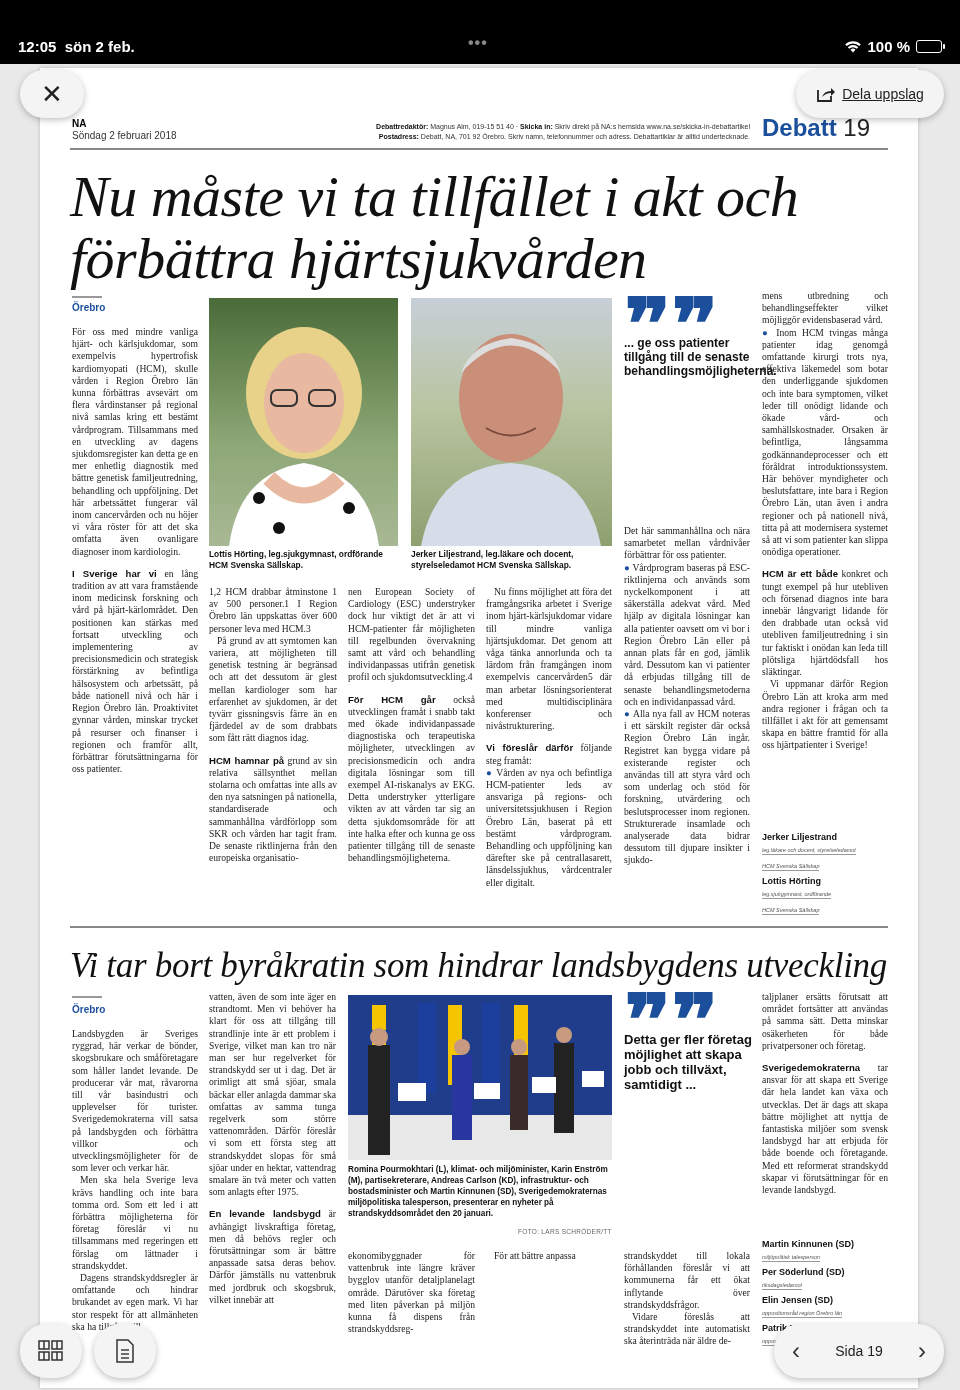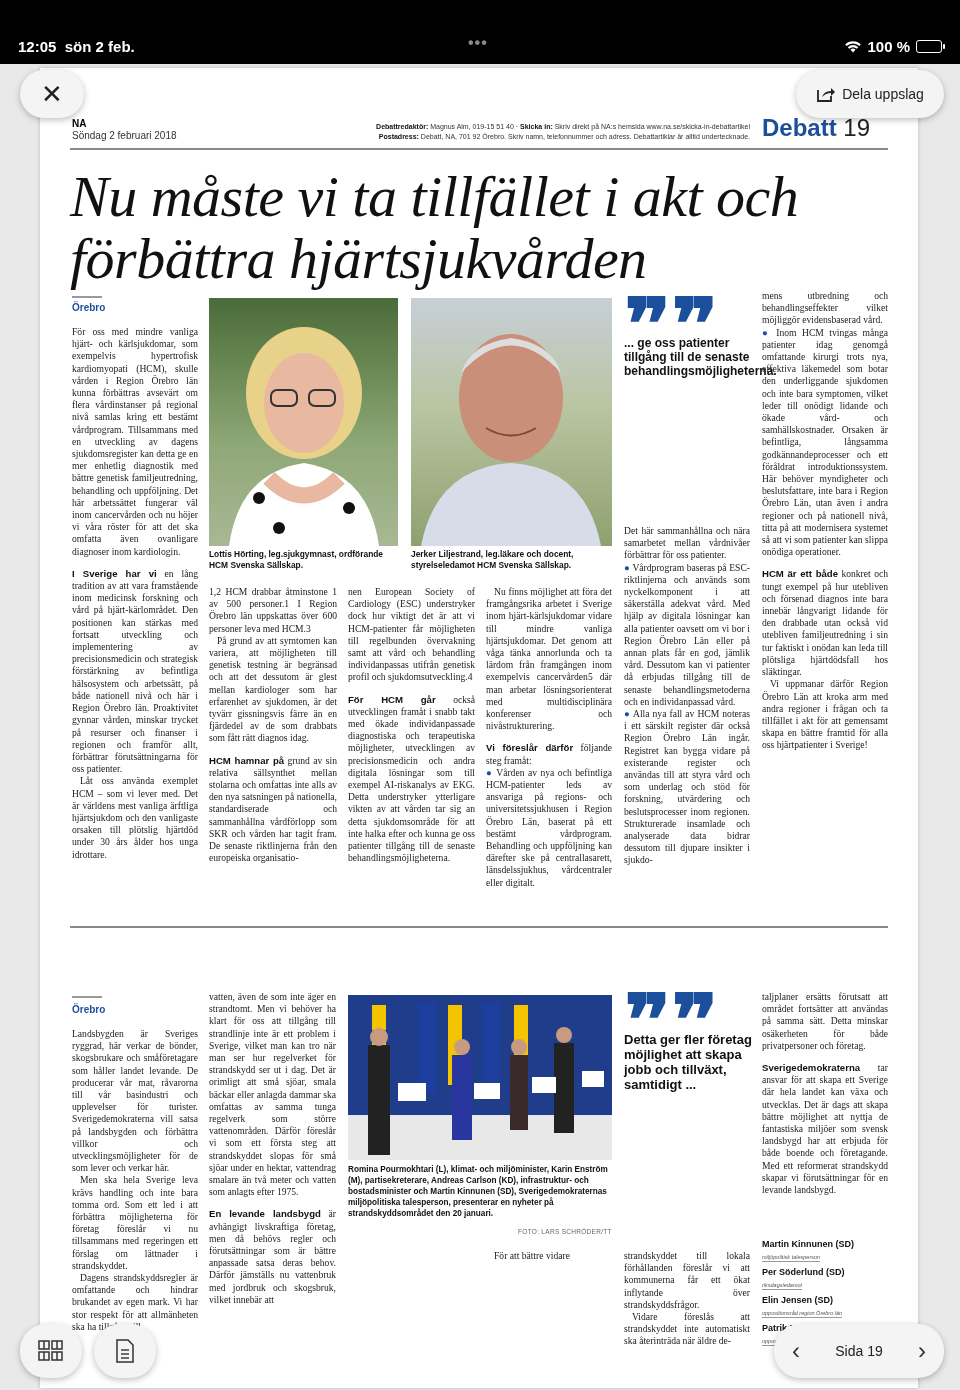--- a/index.html
+++ b/index.html
@@ -10,21 +10,21 @@
 .statusbar .time{position:absolute;left:18px;top:10px;}
 .statusbar .dots{position:absolute;left:468px;top:6px;color:#888;font-size:16px;letter-spacing:1px;}
 .statusbar .right{position:absolute;right:18px;top:10px;display:flex;align-items:center;gap:6px;}
 .battery{width:26px;height:13px;border:1.5px solid #fff;border-radius:3px;padding:1px;position:relative}
 .battery .fill{width:100%;height:100%;background:#fff;border-radius:1px}
 .battery:after{content:"";position:absolute;right:-4px;top:3px;width:2px;height:5px;background:#fff;border-radius:1px}
 .page{position:absolute;left:40px;top:40px;width:878px;height:1320px;background:#fff;box-shadow:0 0 4px rgba(0,0,0,.2);padding-left:22px;}
 .float-btn{position:absolute;background:#f4f4f4;border-radius:26px;box-shadow:0 2px 6px rgba(0,0,0,.25);display:flex;align-items:center;justify-content:center;color:#222;z-index:5}
 .close-btn{left:20px;top:42px;width:64px;height:48px;font-size:26px;}
 .share-btn{left:796px;top:42px;width:148px;height:48px;font-size:14px;gap:6px}
-.share-btn .lbl{}
+.share-btn .lbl{text-decoration:underline}
 .grid-btn{left:20px;top:1296px;width:62px;height:54px}
 .doc-btn{left:94px;top:1296px;width:62px;height:54px}
 .pager{left:774px;top:1296px;width:170px;height:54px;justify-content:space-between;padding:0 18px;font-size:14px}
 .pager .arr{font-size:24px;font-weight:300;color:#333;cursor:pointer}
 .homebar{position:absolute;left:320px;top:1372px;width:320px;height:7px;background:#000;border-radius:4px;}
 .bottom-black{position:absolute;left:0;top:1384px;width:960px;height:6px;background:#000}
 
 
 .hdr-na{position:absolute;left:32px;top:50px;font-size:10px;font-weight:bold;}
 .hdr-date{position:absolute;left:32px;top:62px;font-size:10px;color:#333;}
@@ -83,21 +83,20 @@
     <div class="hdr-sec"><span style="color:#1b4f9c;font-weight:bold">Debatt</span> <span>19</span></div>
     <div class="hdr-rule"></div>
 
     <div class="headline">Nu måste vi ta tillfället i akt och förbättra hjärtsjukvården</div>
     <div class="short-rule" style="left:32px;top:228px"></div>
     <div class="loc" style="left:32px;top:234px">Örebro</div>
 
     <div class="col" style="left:32px;top:258px;width:126px">
       <p>För oss med mindre vanliga hjärt- och kärlsjukdomar, som exempelvis hypertrofisk kardiomyopati (HCM), skulle vården i Region Örebro län kunna förbättras avsevärt om flera vårdinstanser på regional nivå samlas kring ett bestämt vårdprogram. Tillsammans med en utveckling av dagens sjukdomsregister kan detta ge en mer enhetlig diagnostik med bättre genetisk familjeutredning, behandling och uppföljning. Det här arbetssättet fungerar väl inom cancervården och nu höjer vi våra röster för att det ska omfatta även ovanligare diagnoser inom kardiologin.</p>
       <p class="gap"><b>I Sverige har vi</b><span> en lång tradition av att vara framstående inom medicinsk forskning och vård på hjärt-kärlområdet. Den positionen kan stärkas med fortsatt utveckling och implementering av precisionsmedicin och strategisk förstärkning av befintliga hälsosystem och arbetssätt, på både nationell nivå och här i Region Örebro län. Proaktivitet gynnar vården, minskar trycket på resurser och finanser i regionen och framför allt, förbättrar förutsättningarna för oss patienter.</span></p>
-      <p class="ind">Låt oss använda exemplet HCM – som vi lever med. Det är världens mest vanliga ärftliga hjärtsjukdom och den vanligaste orsaken till plötslig hjärtdöd under 30 års ålder hos unga idrottare.</p>
     </div>
 
     <div class="photo" style="left:169px;top:230px;width:189px;height:248px;background:linear-gradient(180deg,#4a6b3a 0%,#6b8a55 30%,#8fa878 60%,#a8b894 100%)">
       <svg width="189" height="248" viewBox="0 0 189 248">
           <ellipse cx="95" cy="95" rx="58" ry="66" fill="#e8d28a"></ellipse>
           <ellipse cx="95" cy="105" rx="40" ry="50" fill="#e8b8a0"></ellipse>
           <rect x="62" y="92" width="26" height="16" rx="6" fill="none" stroke="#333" stroke-width="2"></rect>
           <rect x="100" y="92" width="26" height="16" rx="6" fill="none" stroke="#333" stroke-width="2"></rect>
           <path d="M20 248 Q30 175 95 165 Q160 175 170 248Z" fill="#fff"></path>
           <circle cx="50" cy="200" r="6" fill="#111"></circle>
@@ -140,23 +139,32 @@
       <p>Det här sammanhållna och nära samarbetet mellan vårdnivåer förbättrar för oss patienter.</p>
       <p><span class="dot">● </span><span>Vårdprogram baseras på ESC-riktlinjerna och används som nyckelkomponent i att säkerställa adekvat vård. Med hjälp av digitala lösningar kan alla patienter oavsett om vi bor i Region Örebro Län eller på annan plats får en god, jämlik vård. Dessutom kan vi patienter då erbjudas tillgång till de senaste behandlingsmetoderna och en individanpassad vård.</span></p>
       <p><span class="dot">● </span><span>Alla nya fall av HCM noteras i ett särskilt register där också Region Örebro Län ingår. Registret kan bygga vidare på existerande register och användas till att styra vård och som underlag och stöd för forskning, utvärdering och beslutsprocesser inom regionen. Strukturerade insamlade och analyserade data bidrar dessutom till djupare insikter i sjukdo-</span></p>
     </div>
     <div class="col" style="left:722px;top:222px;width:126px">
       <p>mens utbredning och behandlingseffekter vilket möjliggör evidensbaserad vård.</p>
       <p><span class="dot">● </span><span>Inom HCM tvingas många patienter idag genomgå omfattande kirurgi trots nya, effektiva läkemedel som botar den underliggande sjukdomen och inte bara symptomen, vilket leder till onödigt lidande och ökade vård- och samhällskostnader. Orsaken är befintliga, långsamma godkännandeprocesser och ett föråldrat introduktionssystem. Här behöver myndigheter och beslutsfattare, inte bara i Region Örebro Län, utan även i andra regioner och på nationell nivå, titta på att modernisera systemet så att vi som patienter kan slippa onödiga operationer.</span></p>
       <p class="gap"><b>HCM är ett både</b><span> konkret och tungt exempel på hur utebliven och försenad diagnos inte bara innebär långvarigt lidande för den drabbade utan också vid utebliven familjeutredning i sin tur faktiskt i onödan kan leda till plötsliga hjärtdödsfall hos släktingar.</span></p>
       <p class="ind">Vi uppmanar därför Region Örebro Län att kroka arm med andra regioner i frågan och ta tillfället i akt för att gemensamt skapa en bättre framtid för alla oss hjärtpatienter i Sverige!</p>
     </div>
+    <div class="sig" style="left:722px;top:763px;width:130px">
+      <div class="n">Jerker Liljestrand</div>
+      <div class="r">leg.läkare och docent, styrelseledamot</div><br>
+      <div class="r">HCM Svenska Sällskap</div>
+      <div class="n">Lottis Hörting</div>
+      <div class="r">leg.sjukgymnast, ordförande</div><br>
+      <div class="r">HCM Svenska Sällskap</div>
+    </div>
 
     <div class="section-rule"></div>
 
+    <div class="headline2">Vi tar bort byråkratin som hindrar landsbygdens utveckling</div>
     <div class="short-rule" style="left:32px;top:928px"></div>
     <div class="loc" style="left:32px;top:936px">Örebro</div>
 
     <div class="col" style="left:32px;top:960px;width:126px">
       <p>Landsbygden är Sveriges ryggrad, här verkar de bönder, skogsbrukare och småföretagare som håller landet levande. De producerar vår mat, råvarorna till vår basindustri och upplevelser för turister. Sverigedemokraterna vill satsa på landsbygden och förbättra villkor och utvecklingsmöjligheter för de som lever och verkar här.</p>
       <p class="ind">Men ska hela Sverige leva krävs handling och inte bara tomma ord. Som ett led i att förbättra möjligheterna för företag föreslår vi nu tillsammans med regeringen ett förslag om lättnader i strandskyddet.</p>
       <p class="ind">Dagens strandskyddsregler är omfattande och hindrar brukandet av egen mark. Vi har stor respekt för att allmänheten ska ha tillgång till</p>
     </div>
     <div class="col" style="left:169px;top:923px;width:127px;height:340px;overflow:hidden">
       <p>vatten, även de som inte äger en strandtomt. Men vi behöver ha klart för oss att tillgång till strandlinje inte är ett problem i Sverige, vilket man kan tro när man ser hur regelverket för strandskydd ser ut i dag. Det är orimligt att små sjöar, smala bäckar eller anlagda dammar ska omfattas av samma tunga regelverk som större vattenområden. Därför föreslår vi som ett första steg att strandskyddet slopas för små sjöar under en hektar, vattendrag smalare än två meter och vatten som anlagts efter 1975.</p>
@@ -182,22 +190,25 @@
           <circle cx="216" cy="40" r="8" fill="#c89a80"></circle>
         <rect x="50" y="88" width="28" height="18" fill="#fff"></rect>
           <rect x="126" y="88" width="26" height="16" fill="#fff"></rect>
           <rect x="184" y="82" width="24" height="16" fill="#fff"></rect>
           <rect x="234" y="76" width="22" height="16" fill="#fff"></rect>
       </svg>
     </div>
     <div class="cap" style="left:308px;top:1096px;width:270px;font-size:8.2px">Romina Pourmokhtari (L), klimat- och miljöminister, Karin Enström (M), partisekreterare, Andreas Carlson (KD), infrastruktur- och bostadsminister och Martin Kinnunen (SD), Sverigedemokraternas miljöpolitiska talesperson, presenterar en nyheter på strandskyddsområdet den 20 januari.</div>
     <div class="credit" style="left:478px;top:1160px">FOTO: LARS SCHRÖDER/TT</div>
 
+    <div class="col" style="left:308px;top:1182px;width:127px">
+      <p>ekonomibyggnader för vattenbruk inte längre kräver bygglov utanför detaljplanelagt område. Därutöver ska företag med liten påverkan på miljön kunna få dispens från strandskyddsreg-</p>
+    </div>
     <div class="col" style="left:446px;top:1182px;width:126px">
-      <p class="ind">För att bättre vidare</p>
+      <p class="ind">För att bättre anpassa</p>
     </div>
 
     <div class="quote-mark" style="left:584px;top:924px">❞❞</div>
     <div class="pull2" style="left:584px;top:964px;width:130px">Detta ger fler företag möjlighet att skapa jobb och tillväxt, samtidigt ...</div>
 
     <div class="col" style="left:722px;top:923px;width:126px">
       <p>taljplaner ersätts förutsatt att området fortsätter att användas på samma sätt. Detta minskar osäkerheten för både privatpersoner och företag.</p>
       <p class="gap"><b>Sverigedemokraterna</b><span> tar ansvar för att skapa ett Sverige där hela landet kan växa och utvecklas. Det är dags att skapa bättre möjlighet att nyttja de fantastiska miljöer som svensk landsbygd har att erbjuda för både boende och företagande. Med ett reformerat strandskydd skapar vi förutsättningar för en levande landsbygd.</span></p>
     </div>
     <div class="col" style="left:584px;top:1182px;width:126px">

